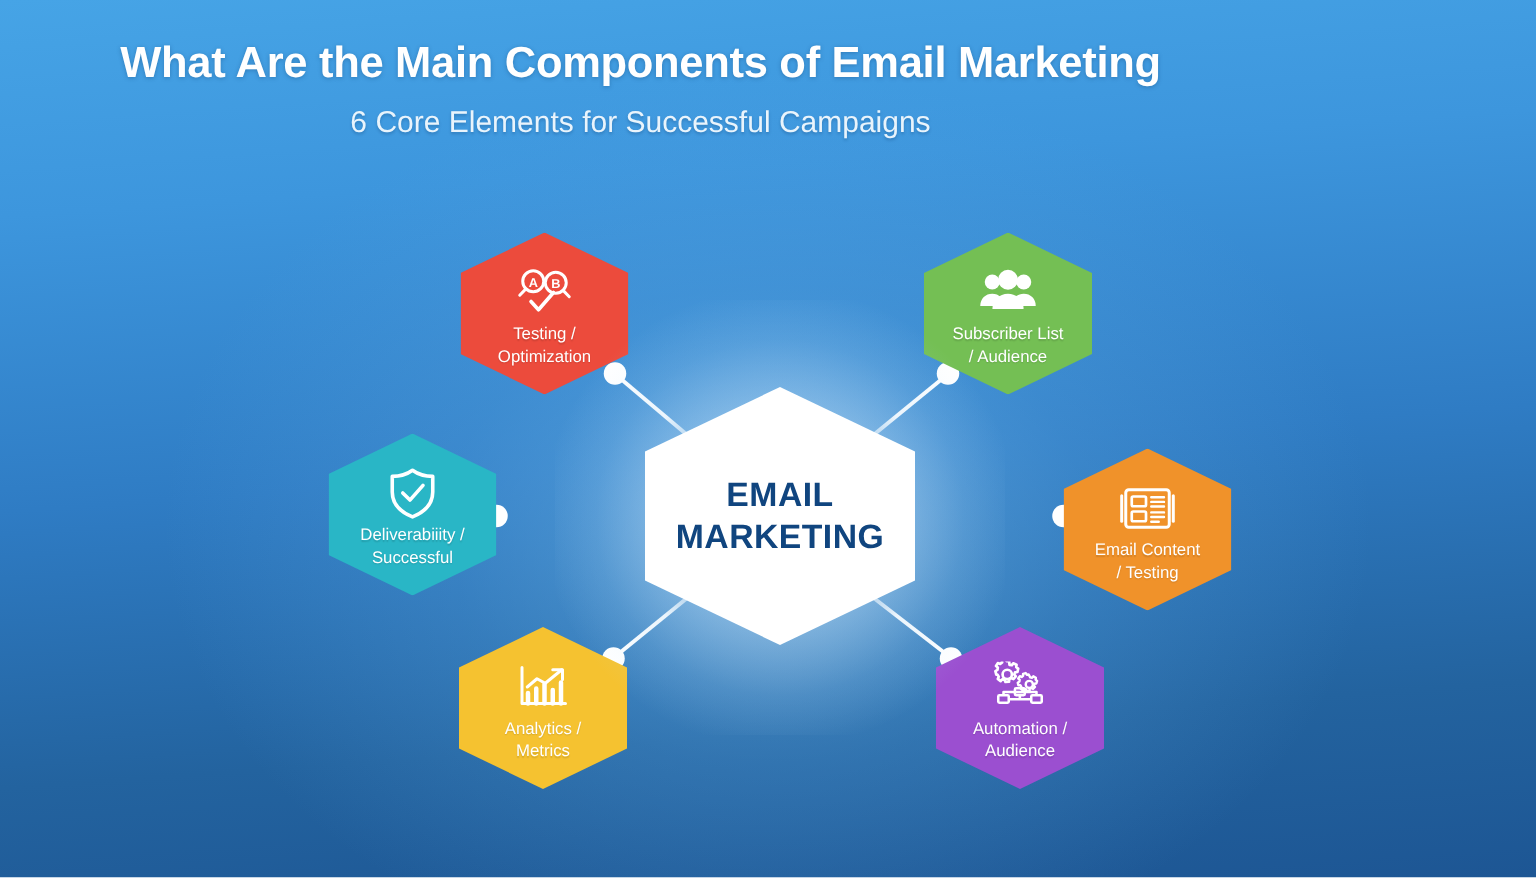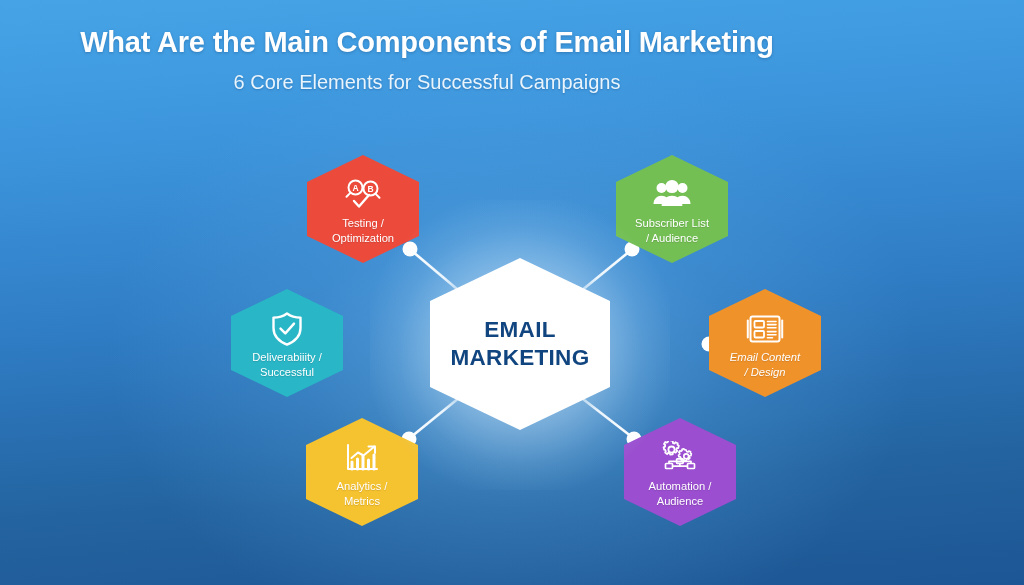--- a/index.html
+++ b/index.html
@@ -132,24 +132,24 @@
     line-height: 1.28;
     text-align: center;
     font-weight: normal;
     text-shadow: 0 1px 1px rgba(0,0,0,0.14);
   }
   .node-label span { display: block; }
 
   
   #node-testing       { left: 307px; top: 155px; }
   #node-subscriber    { left: 616px; top: 155px; }
-  #node-content       { left: 709px; top: 289px; font-style: italic; }
+  #node-content       { left: 709px; top: 299px; }
   #node-automation    { left: 624px; top: 418px; }
   #node-analytics     { left: 306px; top: 418px; }
-  #node-deliverability{ left: 231px; top: 289px; }
+  #node-deliverability{ left: 219px; top: 289px; }
 </style>
 </head>
 <body>
 
 <div id="stage">
 
   <div class="header">
     <div class="title">What Are the Main Components of Email Marketing</div>
     <div class="subtitle">6 Core Elements for Successful Campaigns</div>
   </div>
@@ -276,21 +276,21 @@
             <path d="M1.8 7.5v17"></path>
             <path d="M36.2 7.5v17"></path>
             <rect x="8.5" y="8" width="9.5" height="6.5" rx="1" stroke-width="1.8"></rect>
             <rect x="8.5" y="18" width="9.5" height="6.5" rx="1" stroke-width="1.8"></rect>
             <path d="M21.5 8.5h8.5M21.5 11.6h8.5M21.5 14.7h8.5M21.5 18.6h8.5M21.5 21.7h8.5M21.5 24.8h5" stroke-width="1.6"></path>
           </g>
         </svg>
       </div>
       <div class="node-label">
         <span>Email Content</span>
-        <span>/ Design</span>
+        <span>/ Testing</span>
       </div>
     </div>
   </div>
 
   <div class="node" id="node-automation">
     <div class="hex-shape" style="background:#9b4fd0;">
       <div class="node-icon">
         <svg width="40" height="34" viewBox="0 0 40 34">
           <g fill="none" stroke="#ffffff" stroke-width="2" stroke-linejoin="round">
             <path d="M13 2.2l1.6.3.9-1.3 2.2 1-.2 1.6 1.3.9-.5 2.3-1.6.2-.5 1.5 1 1.2-1.6 1.8-1.5-.7-1.3.8-.1 1.6-2.4.2-.6-1.5-1.6-.2-1 1.2-1.9-1.5.6-1.5-.8-1.4H4.2l-.6-2.3 1.4-.8.2-1.6-1.2-1 1.3-2 1.5.6 1.3-1-.2-1.6 2.3-.7.9 1.4 1.6-.2z" stroke-width="1.8"></path>

